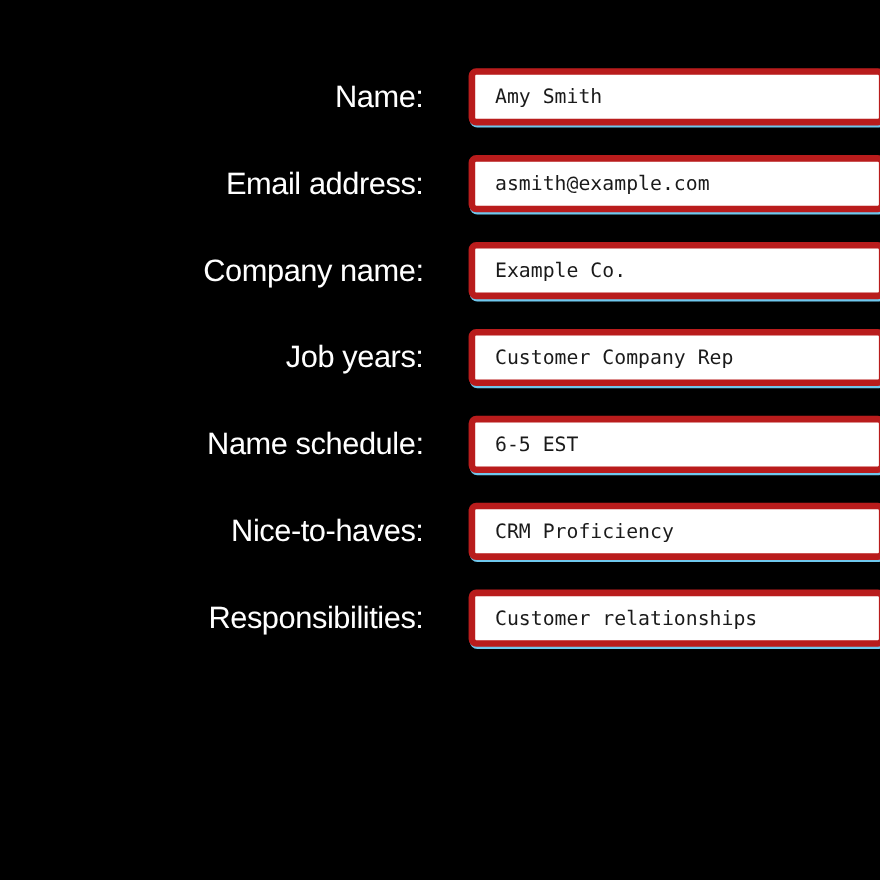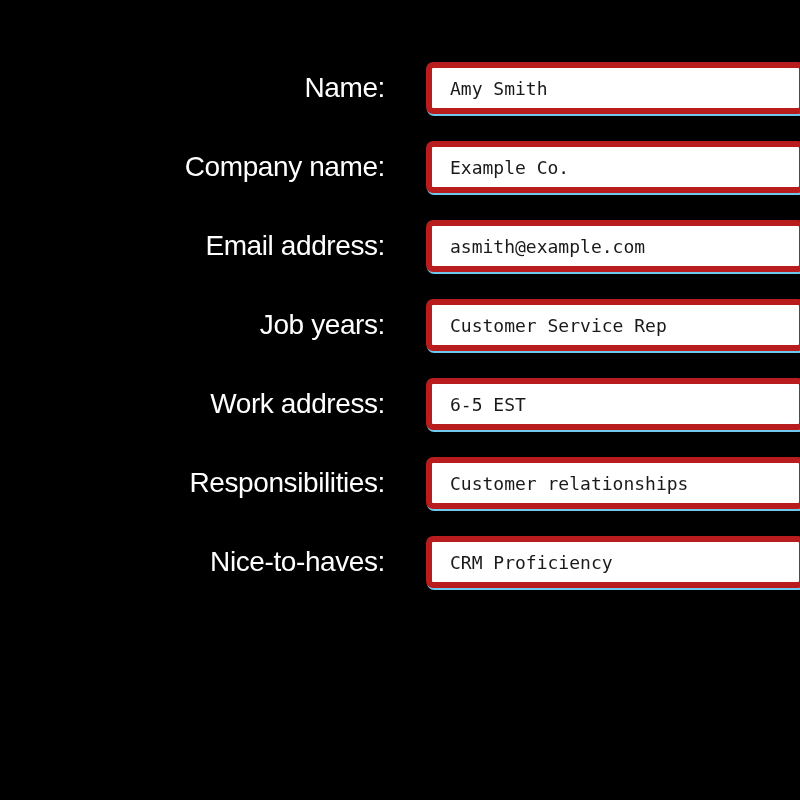--- a/index.html
+++ b/index.html
@@ -82,55 +82,55 @@
 <div class="form">
 
   <div class="form-row">
     <div class="field-label">Name:</div>
     <div class="field-box">
       <span class="field-value">Amy Smith</span>
     </div>
   </div>
 
   <div class="form-row">
+    <div class="field-label">Email address:</div>
+    <div class="field-box">
+      <span class="field-value">asmith@example.com</span>
+    </div>
+  </div>
+
+  <div class="form-row">
     <div class="field-label">Company name:</div>
     <div class="field-box">
       <span class="field-value">Example Co.</span>
     </div>
   </div>
 
   <div class="form-row">
-    <div class="field-label">Email address:</div>
+    <div class="field-label">Job years:</div>
     <div class="field-box">
-      <span class="field-value">asmith@example.com</span>
+      <span class="field-value">Customer Company Rep</span>
     </div>
   </div>
 
   <div class="form-row">
-    <div class="field-label">Job years:</div>
-    <div class="field-box">
-      <span class="field-value">Customer Service Rep</span>
-    </div>
-  </div>
-
-  <div class="form-row">
-    <div class="field-label">Work address:</div>
+    <div class="field-label">Name schedule:</div>
     <div class="field-box">
       <span class="field-value">6-5 EST</span>
     </div>
   </div>
 
+
+  <div class="form-row">
+    <div class="field-label">Nice-to-haves:</div>
+    <div class="field-box">
+      <span class="field-value">CRM Proficiency</span>
+    </div>
+  </div>
 
   <div class="form-row">
     <div class="field-label">Responsibilities:</div>
     <div class="field-box">
       <span class="field-value">Customer relationships</span>
     </div>
   </div>
 
-  <div class="form-row">
-    <div class="field-label">Nice-to-haves:</div>
-    <div class="field-box">
-      <span class="field-value">CRM Proficiency</span>
-    </div>
-  </div>
-
 </div>
 
 </body></html>

